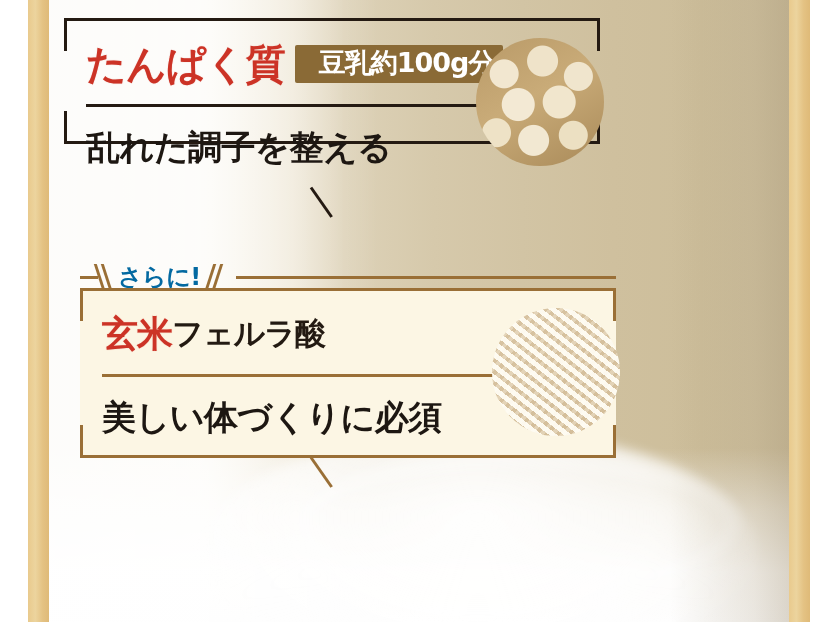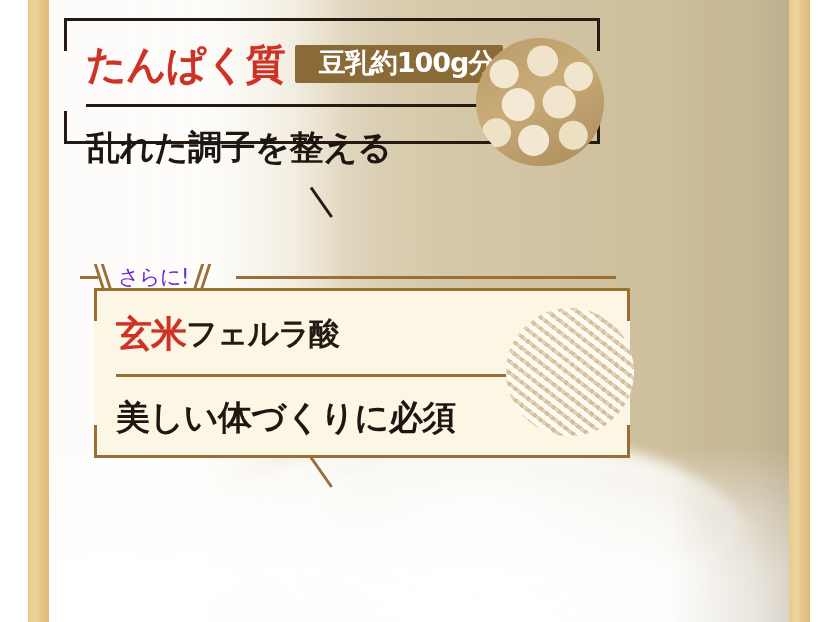--- a/index.html
+++ b/index.html
@@ -76,21 +76,21 @@
   
   .divider{position:absolute;left:22px;}
 
   
   #card1{left:64px;top:18px;width:536px;height:126px;}
   #card1 .rule.top,#card1 .rule.bot{height:3px;background:#241a12;}
   #card1 .brk{border-color:#241a12;border-width:3px;}
   #card1 .divider{top:86px;width:478px;height:3px;background:#241a12;}
 
   
-  #card2{left:94px;top:288px;width:536px;height:170px;}
+  #card2{left:80px;top:288px;width:536px;height:170px;}
   #card2 .bg{position:absolute;left:0;top:0;right:0;bottom:0;background:#fcf6e4;}
   #card2 .rule.top,#card2 .rule.bot{height:3px;background:#9a6f36;}
   #card2 .brk{border-color:#9a6f36;border-width:3px;}
   #card2 .divider{top:86px;width:478px;height:3px;background:#9a6f36;}
 
   
   .row{position:absolute;left:22px;display:flex;align-items:center;}
   .row.r1{top:8px;height:76px;}
   .row.r2{top:92px;height:74px;}
 
@@ -135,22 +135,22 @@
   #rice{left:412px;top:20px;width:128px;height:128px;
     background:
       repeating-linear-gradient(38deg,rgba(255,252,243,.95) 0 5px,rgba(214,192,156,.55) 5px 9px),
       repeating-linear-gradient(-46deg,rgba(250,244,230,.7) 0 4px,rgba(196,170,130,.45) 4px 8px),
       linear-gradient(150deg,#efe3cc 0%,#e4d4b7 50%,#d9c6a2 100%);
   }
 
   
   .sarani{position:absolute;left:96px;top:262px;display:flex;align-items:center;height:30px;}
   .sarani .txt{
-    font-family:"DejaVu Sans","Liberation Sans",sans-serif;font-weight:400;
-    color:#6d28d9;font-size:21px;line-height:26px;letter-spacing:-.5px;padding:0 6px;
+    font-family:"DejaVu Sans","Liberation Sans",sans-serif;font-weight:700;
+    color:#0369a1;font-size:24px;line-height:26px;letter-spacing:-.5px;padding:0 6px;
   }
   .slash{display:inline-block;width:16px;height:26px;position:relative;}
   .slash i{position:absolute;top:0;width:3px;height:26px;background:#9a6f36;display:block;}
   .slash.l i:nth-child(1){left:2px;transform:skewX(18deg);}
   .slash.l i:nth-child(2){left:9px;transform:skewX(18deg);}
   .slash.r i:nth-child(1){left:2px;transform:skewX(-18deg);}
   .slash.r i:nth-child(2){left:9px;transform:skewX(-18deg);}
   
   .stub{position:absolute;height:3px;background:#9a6f36;top:276px;}
   .stub.l{left:80px;width:18px;}

